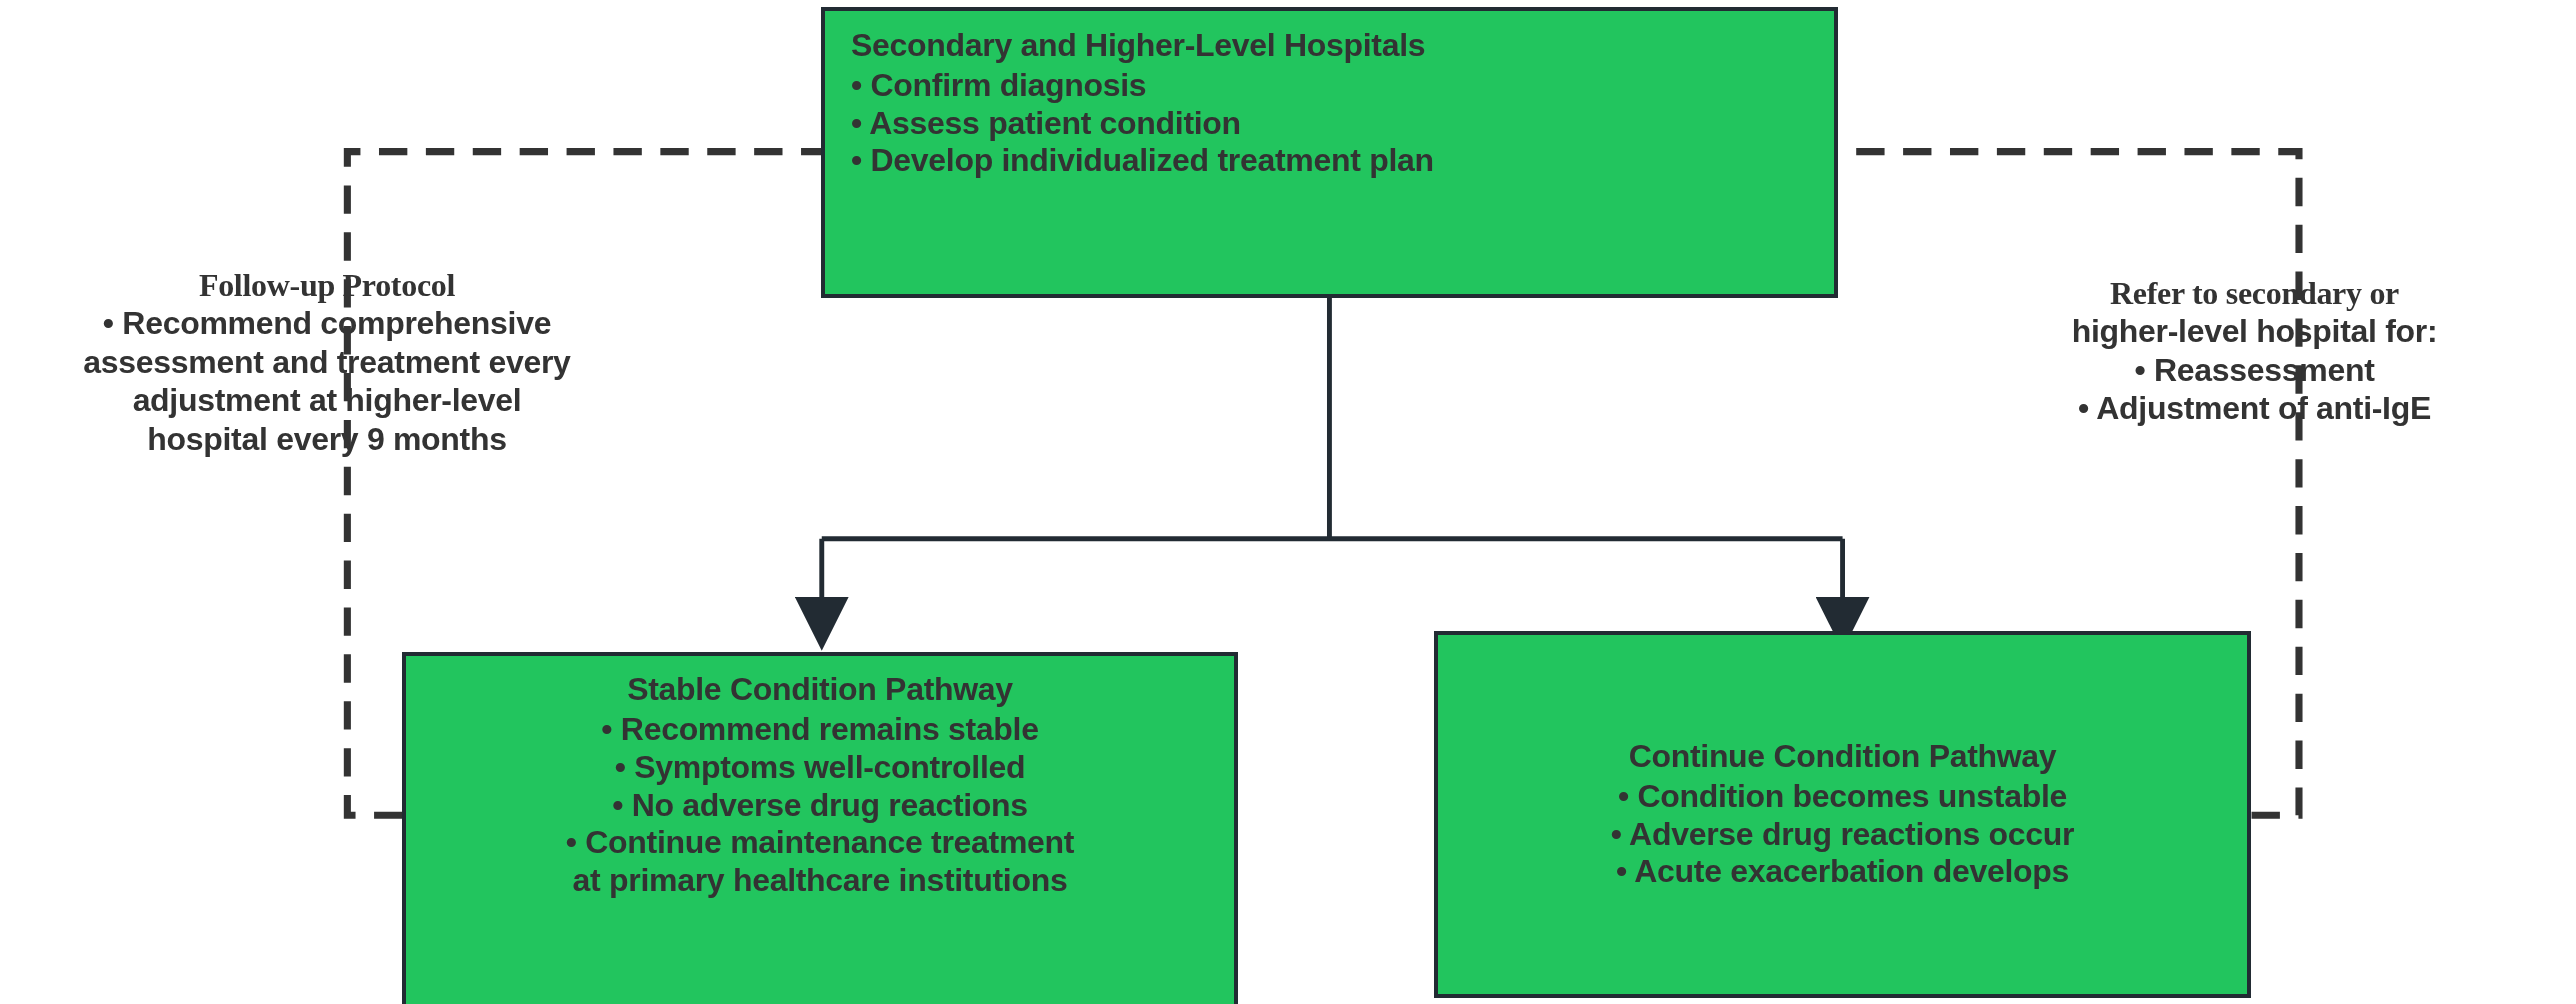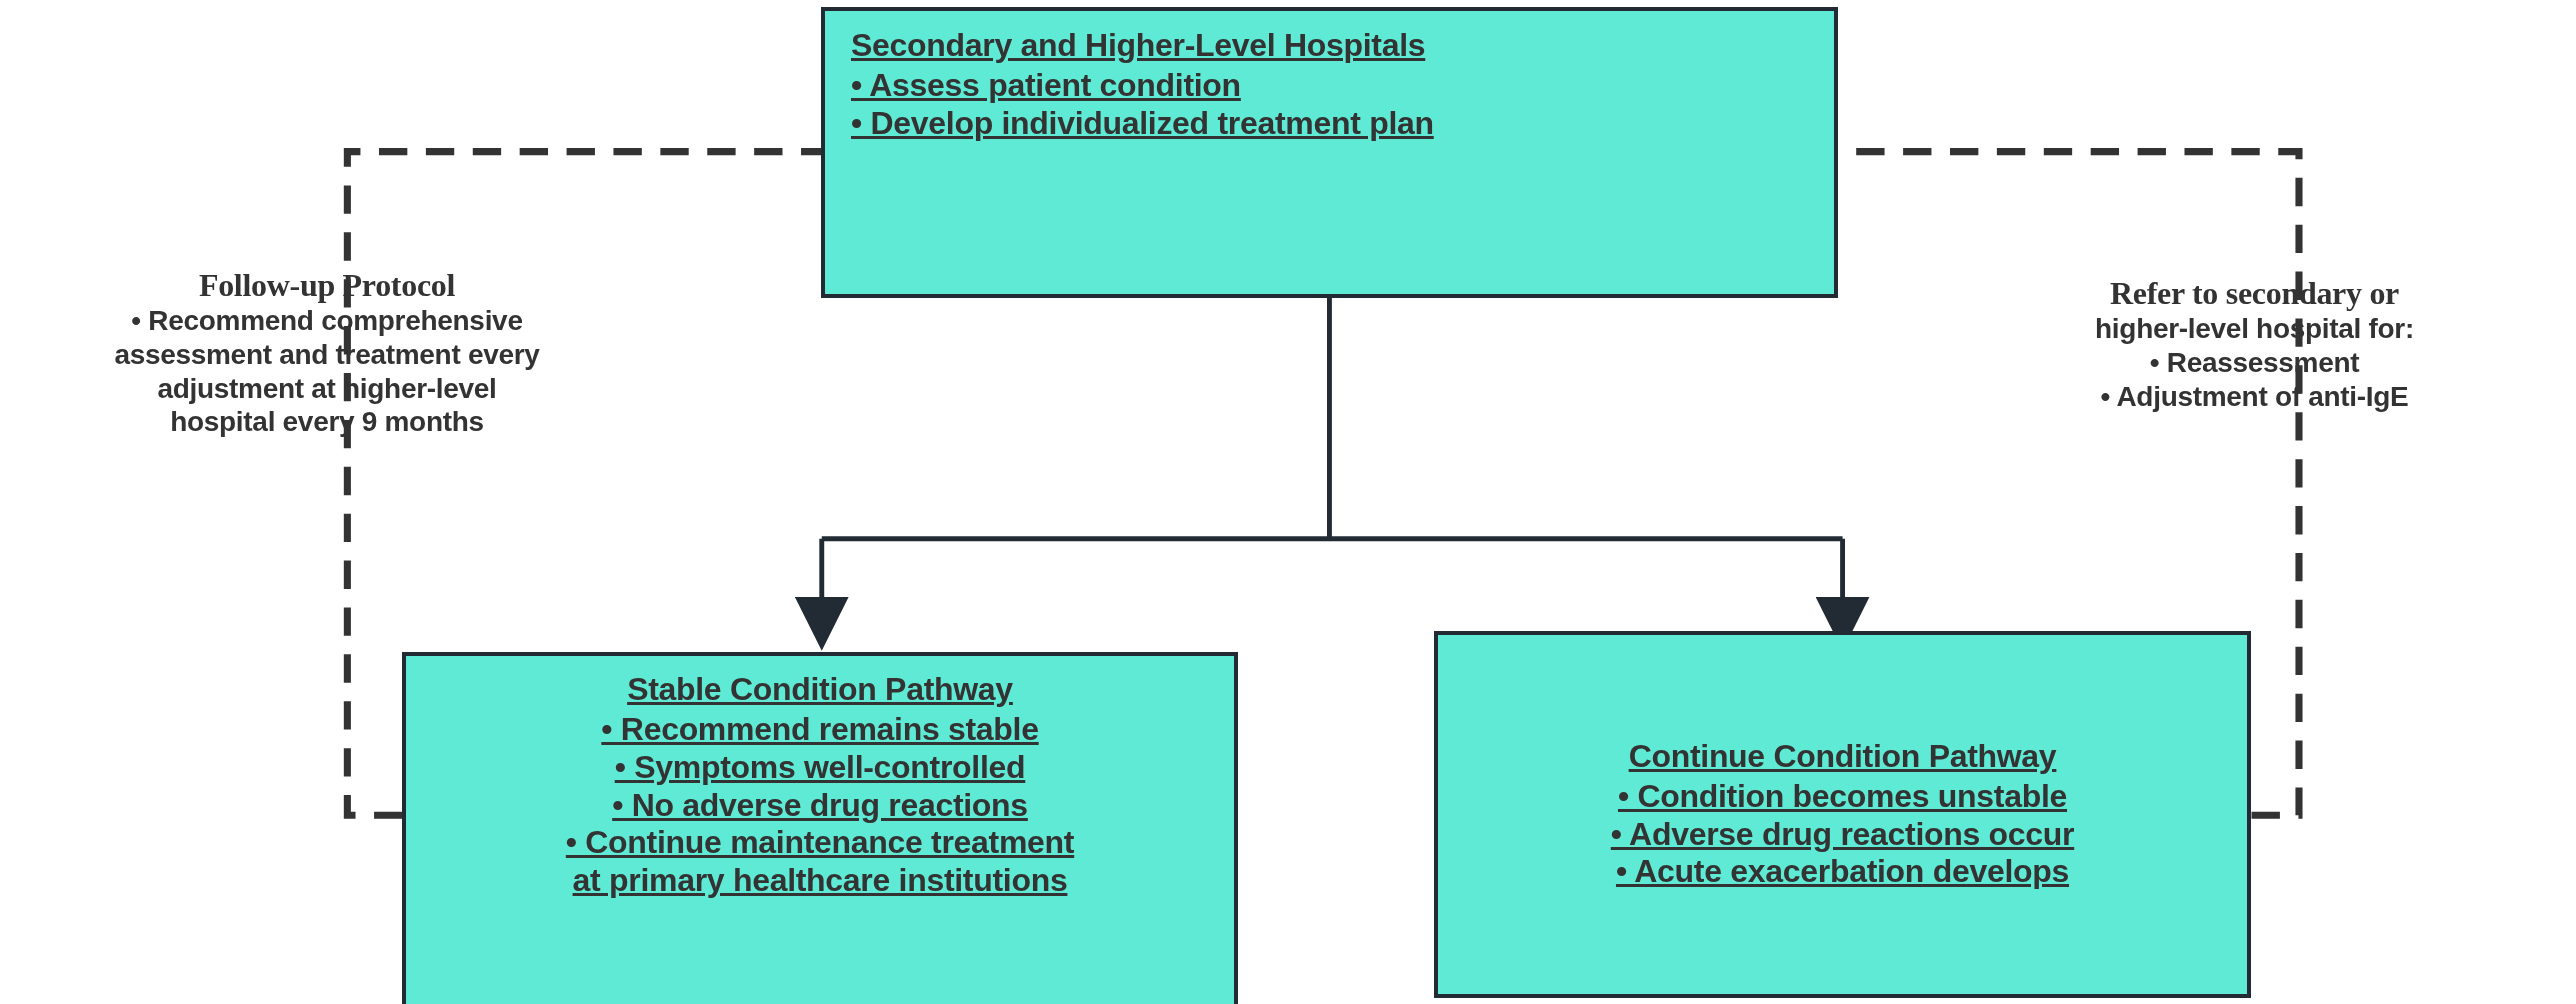--- a/index.html
+++ b/index.html
@@ -22,31 +22,30 @@
     position: absolute;
     left: 0;
     top: 0;
     width: 2576px;
     height: 1005px;
   }
   
   .node {
     position: absolute;
     box-sizing: border-box;
-    background: #5eead4;
+    background: #22c55e;
     border: 4.4px solid #222b33;
     display: flex;
     flex-direction: column;
     justify-content: center;
     align-items: center;
     text-align: center;
     color: #333333;
     font-weight: bold;
     letter-spacing: -0.3px;
-    text-decoration: underline;
   }
   .node .node-title {
     font-size: 32px;
     line-height: 1.18;
     margin-bottom: 2.2px;
     white-space: nowrap;
   }
   .node .node-line {
     font-size: 32px;
     line-height: 1.18;
@@ -93,21 +92,21 @@
     text-align: center;
     letter-spacing: -0.3px;
   }
   .note .note-title {
     font-size: 32px;
     line-height: 1.20;
     white-space: nowrap;
     font-family: Liberation Serif, serif;
   }
   .note .note-line {
-    font-size: 28px;
+    font-size: 32px;
     line-height: 1.20;
     white-space: nowrap;
   }
   #note-left {
     left: 5.5px;
     top: 266px;
     width: 643px;
   }
   #note-right {
     left: 1941px;
@@ -138,20 +137,21 @@
       <path d="M 738,1495 L 637,1495 L 637,278 L 1506,278" stroke="#333333" stroke-width="13" fill="none" stroke-dasharray="52 34" stroke-linecap="butt"></path>
     </g>
 
     <g>
       <path d="M 4129,1495 L 4216,1495 L 4216,278 L 3371,278" stroke="#333333" stroke-width="13" fill="none" stroke-dasharray="52 34" stroke-linecap="butt"></path>
     </g>
   </svg>
 
   <div class="node" id="node-top">
     <div class="node-title">Secondary and Higher-Level Hospitals</div>
+    <div class="node-line">• Confirm diagnosis</div>
     <div class="node-line">• Assess patient condition</div>
     <div class="node-line">• Develop individualized treatment plan</div>
   </div>
 
   <div class="node" id="node-stable">
     <div class="node-title">Stable Condition Pathway</div>
     <div class="node-line">• Recommend remains stable</div>
     <div class="node-line">• Symptoms well-controlled</div>
     <div class="node-line">• No adverse drug reactions</div>
     <div class="node-line">• Continue maintenance treatment</div>

